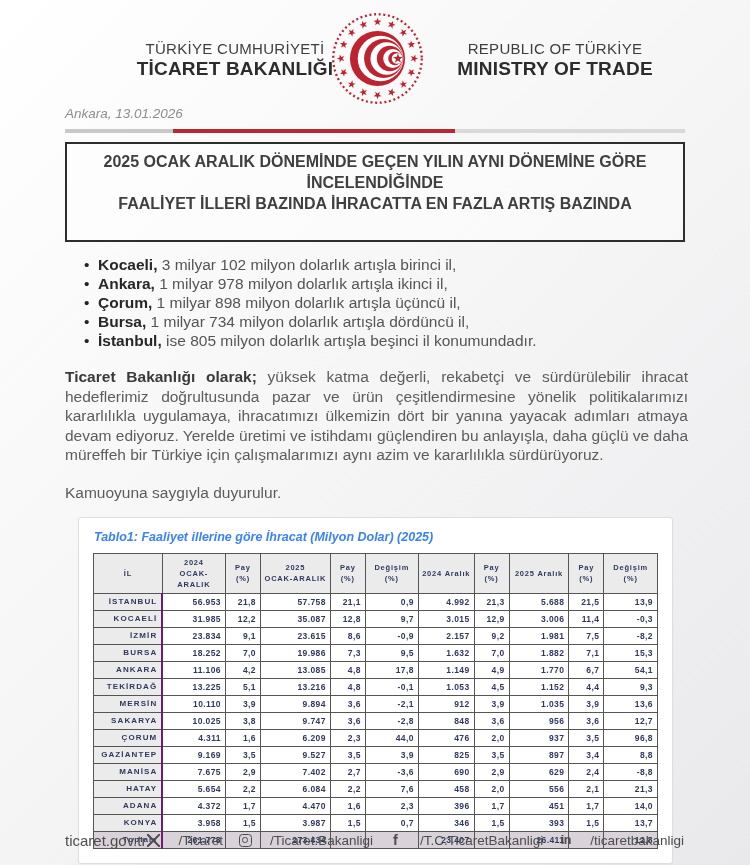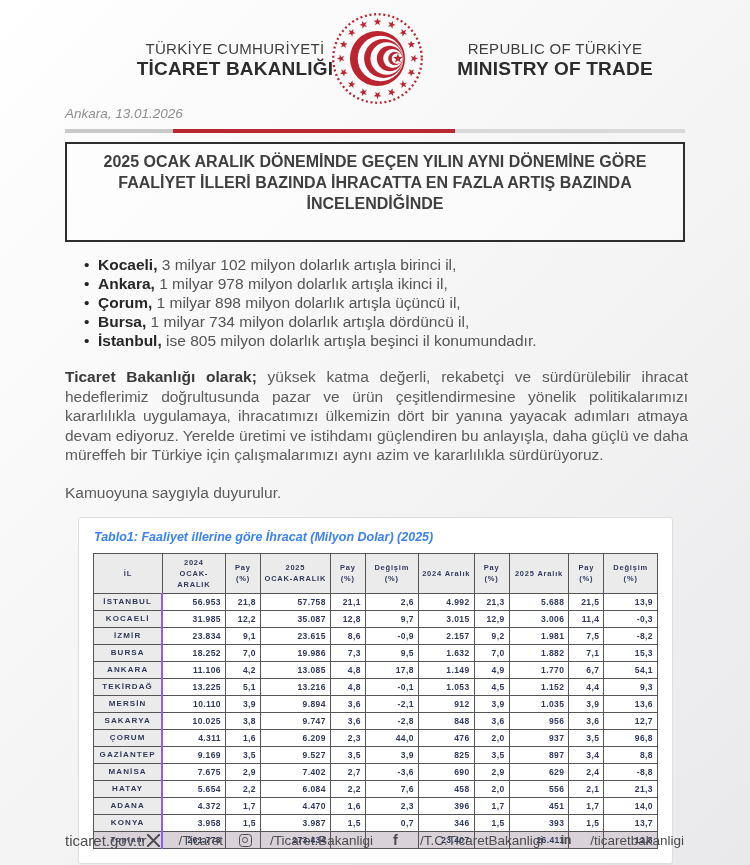--- a/index.html
+++ b/index.html
@@ -48,22 +48,22 @@
   table.xt th, table.xt td { border: 1px solid #555; color: #30395c; }
   table.xt th {
     background: #ebebeb; font-size: 7.5px; font-weight: bold; letter-spacing: .8px;
     padding: 3px 1px; white-space: pre-line; line-height: 11px; height: 28px; text-align: center;
   }
   table.xt td {
     font-size: 8.5px; font-weight: bold; letter-spacing: .4px;
     padding: 4px 4px 4px 2px; text-align: right; background: #fff; line-height: 8px;
   }
   table.xt td.city {
-    text-align: center; font-size: 8px; letter-spacing: 1.1px; background: #ebebeb;
-    padding-left: 4px; border-right: 2px solid #8b5cf6;
+    text-align: right; font-size: 8px; letter-spacing: 1.1px; background: #ebebeb;
+    padding-left: 4px; border-right: 2px solid #701a75;
   }
   table.xt tr.total td { background: #d9d2d8; }
   table.xt { border: 1.5px solid #444; }
   
   .footer {
     position: absolute; left: 65px; right: 68px; bottom: 16px;
     display: flex; justify-content: space-between; align-items: center;
   }
   .site { font-size: 15px; color: #4d4d4d; text-decoration: none; }
   .socials { display: flex; align-items: center; gap: 15px; }
@@ -129,22 +129,22 @@
   <div class="date">Ankara, 13.01.2026</div>
 
   <div class="divider">
     <div class="seg1"></div>
     <div class="seg2"></div>
     <div class="seg3"></div>
   </div>
 
   <div class="headline-box">
     <div>2025 OCAK ARALIK DÖNEMİNDE GEÇEN YILIN AYNI DÖNEMİNE GÖRE</div>
+    <div>İNCELENDİĞİNDE</div>
     <div>FAALİYET İLLERİ BAZINDA İHRACATTA EN FAZLA ARTIŞ BAZINDA</div>
-    <div>İNCELENDİĞİNDE</div>
   </div>
 
   <ul class="bullets">
     <li><span class="lead">Kocaeli,</span><span> 3 milyar 102 milyon dolarlık artışla birinci il,</span></li>
     <li><span class="lead">Ankara,</span><span> 1 milyar 978 milyon dolarlık artışla ikinci il,</span></li>
     <li><span class="lead">Çorum,</span><span> 1 milyar 898 milyon dolarlık artışla üçüncü il,</span></li>
     <li><span class="lead">Bursa,</span><span> 1 milyar 734 milyon dolarlık artışla dördüncü il,</span></li>
     <li><span class="lead">İstanbul,</span><span> ise 805 milyon dolarlık artışla beşinci il konumundadır.</span></li>
   </ul>
 
@@ -187,21 +187,21 @@
             <th>Değişim (%)</th>
           </tr>
         </thead>
       <tbody>
           <tr>
             <td class="city">İSTANBUL</td>
             <td>56.953</td>
             <td>21,8</td>
             <td>57.758</td>
             <td>21,1</td>
-            <td>2,6</td>
+            <td>0,9</td>
             <td>4.992</td>
             <td>21,3</td>
             <td>5.688</td>
             <td>21,5</td>
             <td>13,9</td>
           </tr>
           <tr>
             <td class="city">KOCAELİ</td>
             <td>31.985</td>
             <td>12,2</td>

